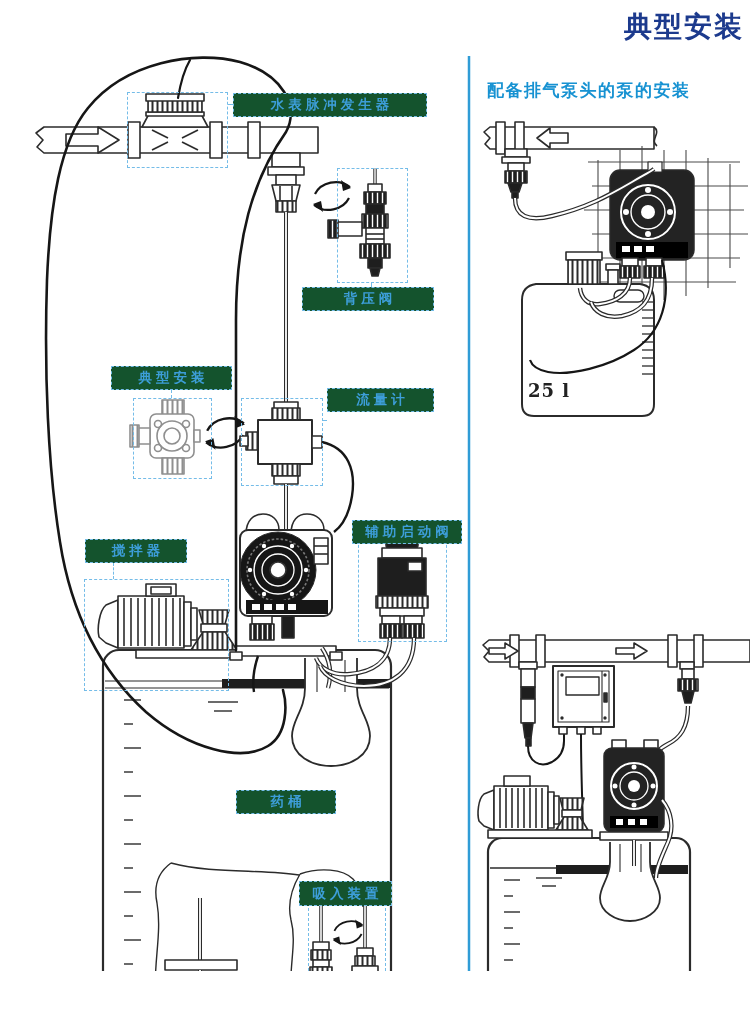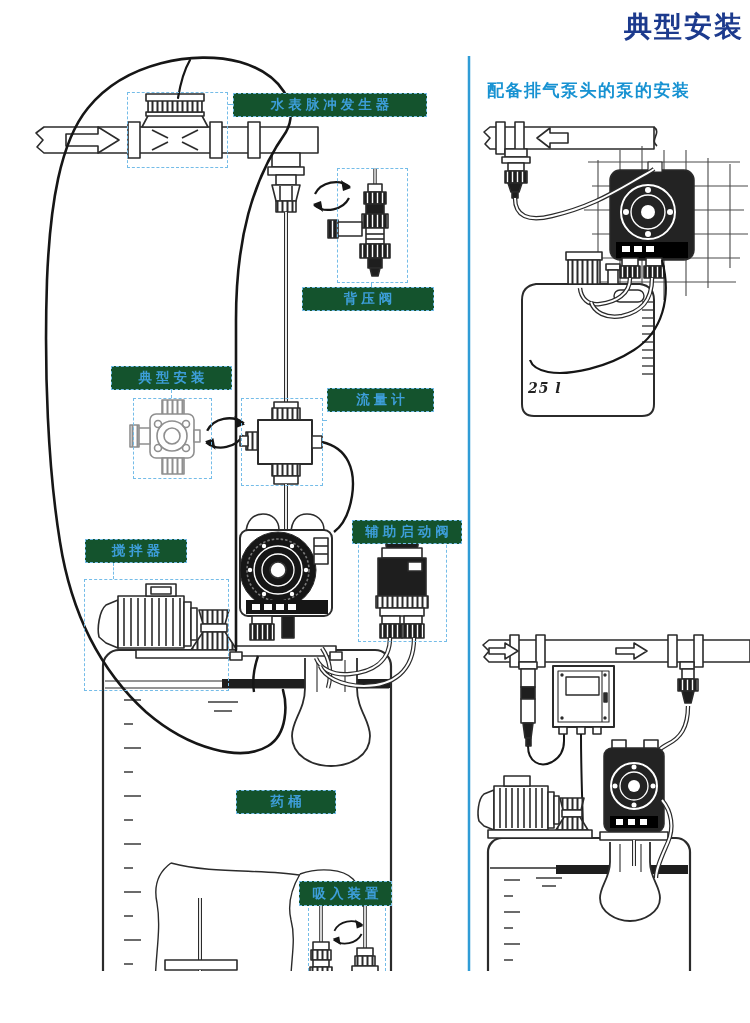--- a/index.html
+++ b/index.html
@@ -15,22 +15,22 @@
   #art{position:absolute;left:0;top:0;z-index:1;}
   .ov{position:absolute;z-index:2;box-sizing:border-box;}
   .title{color:var(--title-color);font-weight:bold;font-size:28px;letter-spacing:2px;white-space:nowrap;}
   .heading{color:var(--heading-color);font-weight:bold;font-size:17px;letter-spacing:1.5px;white-space:nowrap;}
   .lbl{border:1px dashed var(--label-border);color:var(--label-text);background:#14532d;
        font-size:13.5px;font-weight:600;letter-spacing:4px;display:flex;align-items:center;
        justify-content:center;text-indent:4px;white-space:nowrap;}
   .cbox{border:1px dashed var(--label-border);}
   .stub-h{border-top:1.5px dashed var(--label-border);height:0;}
   .stub-v{border-left:1.5px dashed var(--label-border);width:0;}
-  .cap-label{font-family:"DejaVu Serif","Liberation Serif",serif;font-style:italic;
-             font-size:14px;font-weight:600;color:#222;letter-spacing:1px;}
+  .cap-label{font-family:"DejaVu Serif","Liberation Serif",serif;
+             font-size:18px;font-weight:600;color:#222;letter-spacing:1px;}
 </style>
 </head>
 <body>
 
 <div id="stage">
 
 <svg id="art" width="750" height="1023" viewBox="0 0 750 1023">
   <defs>
     <pattern id="rib" width="5" height="12" patternUnits="userSpaceOnUse">
       <rect width="5" height="12" fill="#ffffff"></rect>

